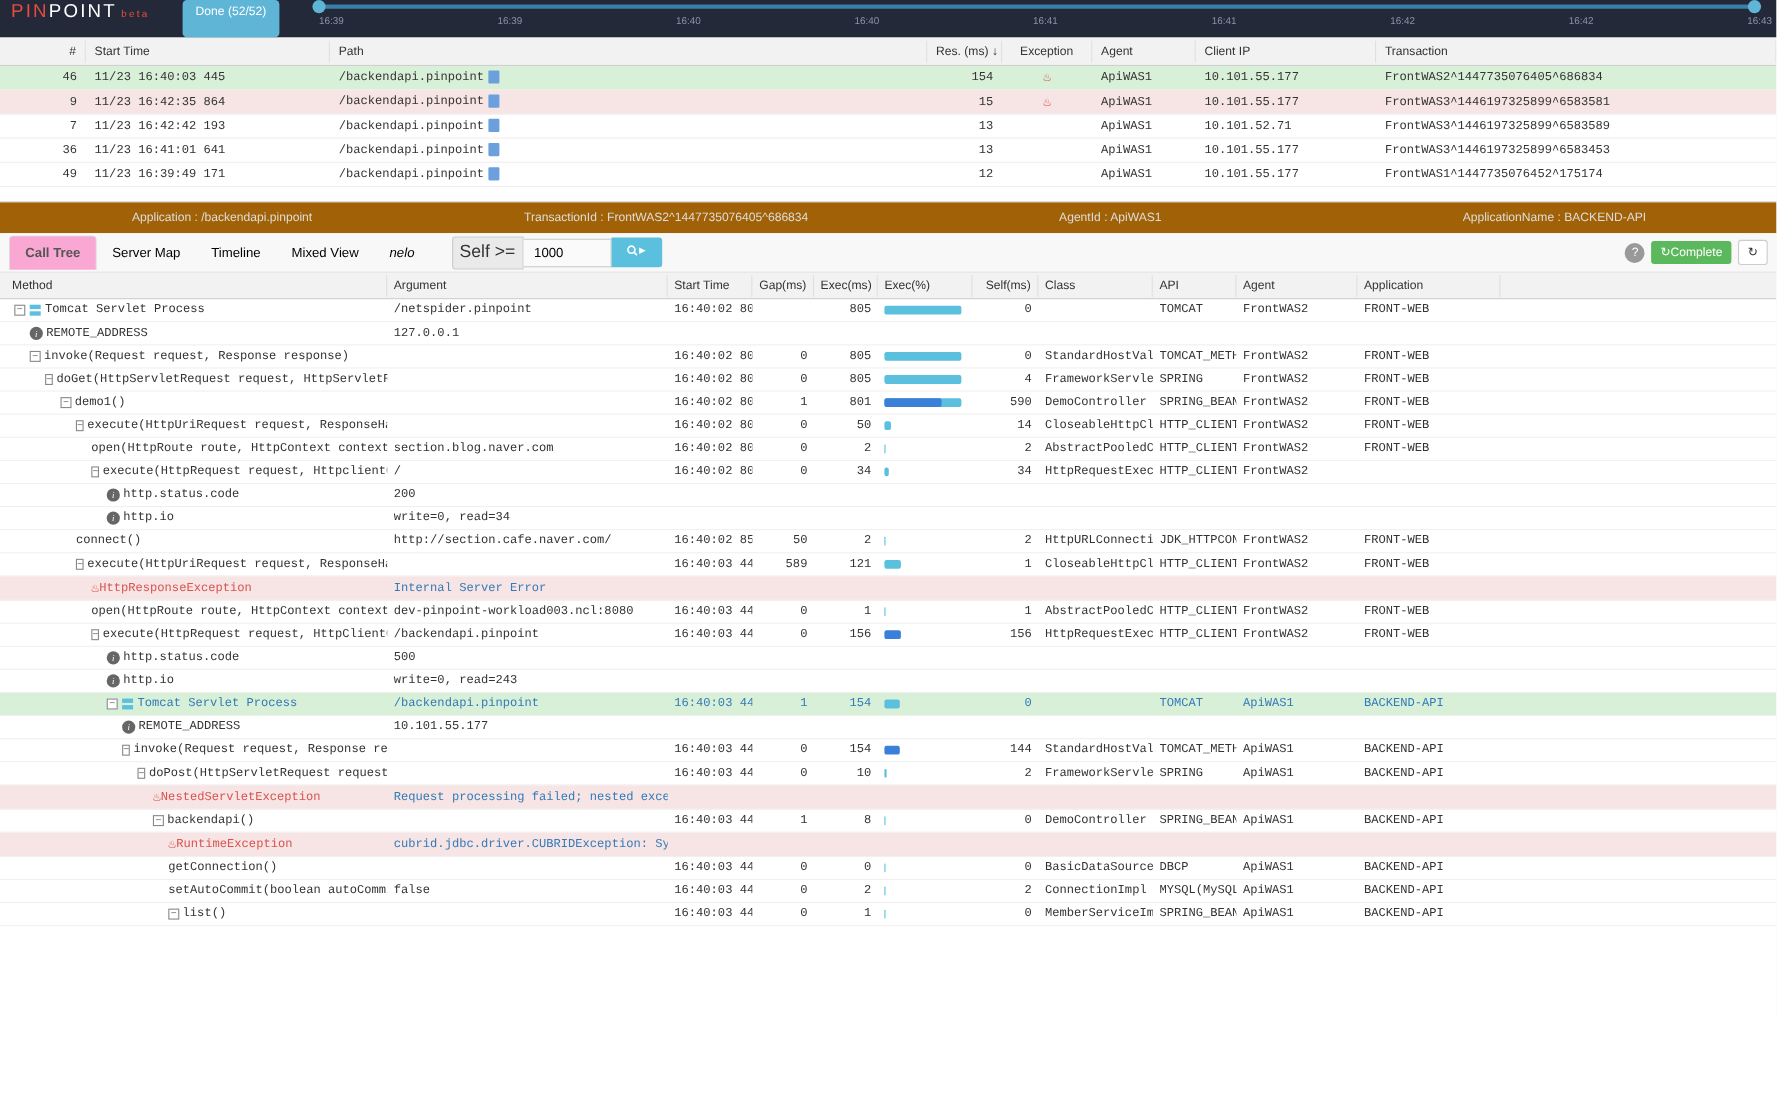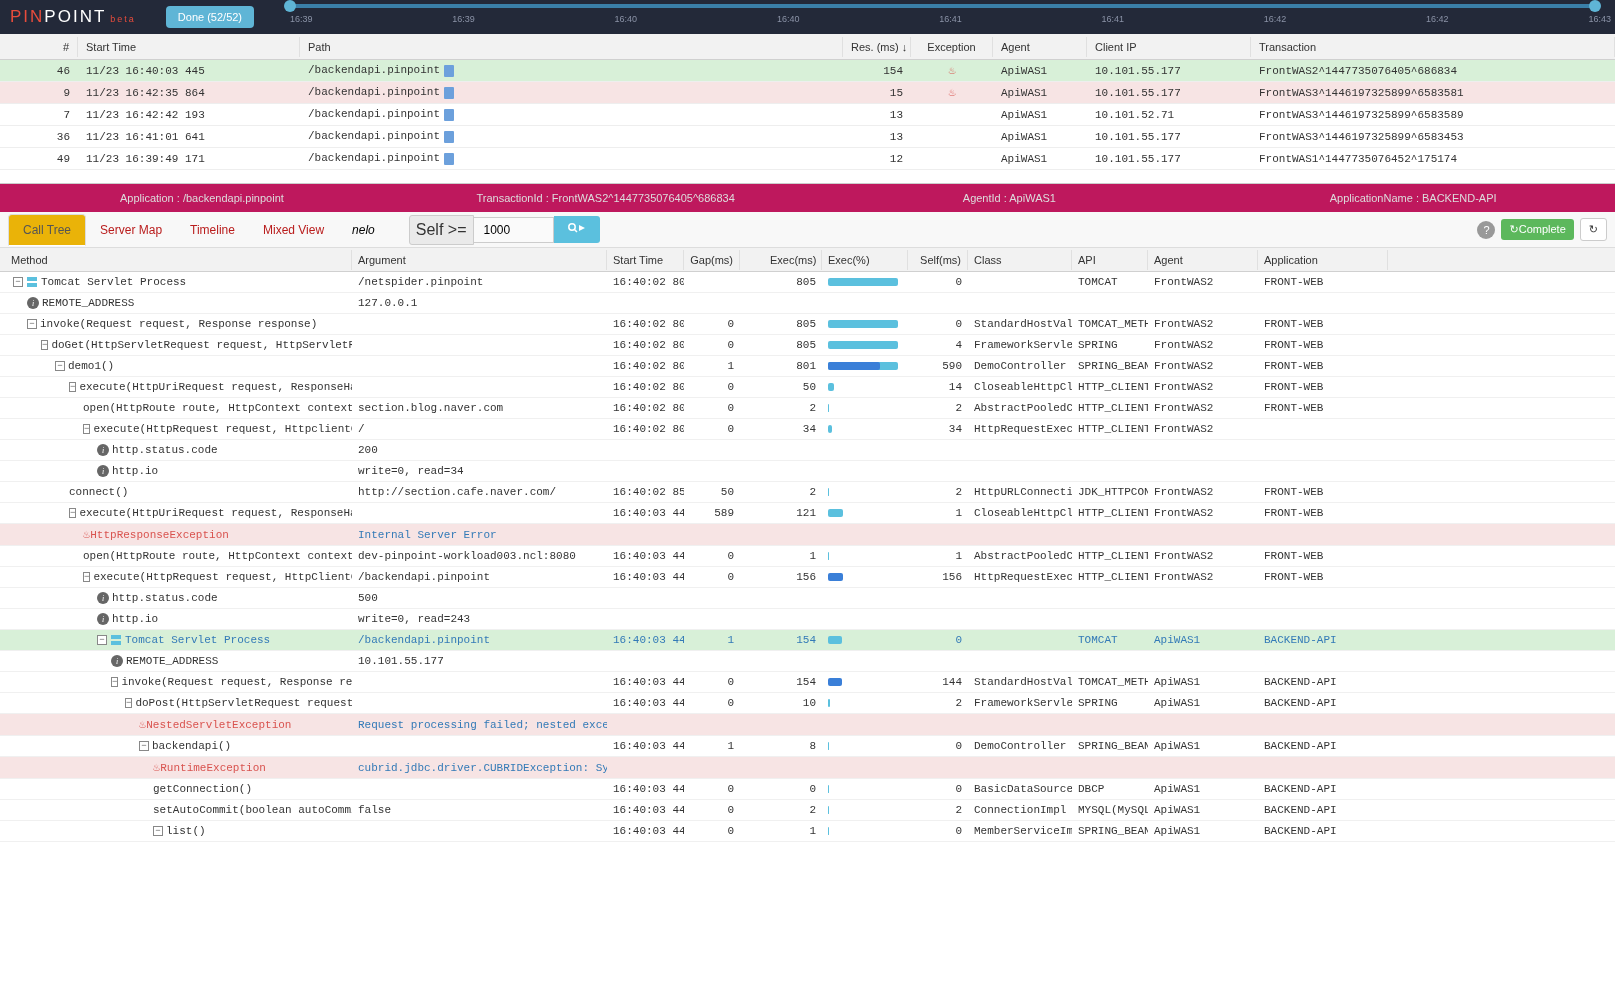--- a/index.html
+++ b/index.html
@@ -1,39 +1,39 @@
 <!DOCTYPE html>
 <html><head>
 <meta charset="utf-8">
 <style>
 * { box-sizing: border-box; margin: 0; padding: 0; }
 body { font-family: Arial, sans-serif; font-size: 11px; background: #f5f5f5; color: #333; overflow: hidden; }
-.header { background: #232939; height: 34px; display: flex; align-items: center; padding: 0 10px; position: relative; }
+.header { background: #232939; height: 34px; display: flex; padding: 0 10px; position: relative; }
 .logo { color: #fff; font-size: 17px; font-weight: 300; letter-spacing: 2px; }
 .logo .pin { color: #e74c3c; }
 .logo .beta { color: #e74c3c; font-size: 9px; margin-left: 4px; }
 .done-btn { background: #5fb5d6; color: #fff; padding: 5px 12px; border-radius: 4px; margin-left: 30px; font-size: 11px; cursor: pointer; }
 .timeline-bar { position: absolute; top: 4px; left: 290px; right: 20px; height: 4px; background: #3a7fa8; border-radius: 2px; }
 .timeline-bar::before { content: ''; position: absolute; left: -6px; top: -4px; width: 12px; height: 12px; background: #5fb5d6; border-radius: 50%; }
 .timeline-bar::after { content: ''; position: absolute; right: -6px; top: -4px; width: 12px; height: 12px; background: #5fb5d6; border-radius: 50%; }
 .timeline-labels { position: absolute; top: 14px; left: 290px; right: 4px; display: flex; justify-content: space-between; color: #8a92a6; font-size: 9px; }
 .upper-grid { height: 150px; overflow-y: auto; background: #fff; border-bottom: 1px solid #ccc; }
 .grid-header { display: flex; background: #f2f2f2; border-bottom: 1px solid #d0d0d0; height: 26px; align-items: center; font-size: 11px; color: #333; position: sticky; top: 0; }
 .ghcell { padding: 4px 8px; border-right: 1px solid #e0e0e0; overflow: hidden; white-space: nowrap; }
 .grid-row { display: flex; border-bottom: 1px solid #eee; height: 22px; align-items: center; font-family: 'Courier New', monospace; font-size: 11px; }
 .grid-row.green { background: #d8f0d8; }
 .grid-row.red { background: #f7e4e4; }
 .gcell { padding: 3px 8px; overflow: hidden; white-space: nowrap; }
 .doc-icon { display: inline-block; width: 10px; height: 12px; background: #6ca0dc; margin-left: 4px; vertical-align: middle; border-radius: 1px; }
 .flame-icon { color: #d9534f; font-size: 12px; }
-.info-bar { background: #be185d; color: #ddd; height: 28px; display: flex; align-items: center; font-size: 11px; }
+.info-bar { background: #a16207; color: #ddd; height: 28px; display: flex; align-items: center; font-size: 11px; }
 .info-item { flex: 1; text-align: center; }
 .tabs-bar { background: #f8f8f8; border-bottom: 1px solid #ddd; height: 36px; display: flex; align-items: center; padding: 0 8px; }
-.tab { padding: 8px 14px; font-size: 12px; color: #b91c1c; cursor: pointer; }
-.tab.active { border: 1px solid #ddd; border-bottom: 1px solid #fff; background: #eab308; border-radius: 4px 4px 0 0; color: #555; margin-bottom: -1px; }
+.tab { padding: 8px 14px; font-size: 12px; color: #000000; cursor: pointer; }
+.tab.active { border: 1px solid #ddd; border-bottom: 1px solid #fff; background: #f9a8d4; border-radius: 4px 4px 0 0; color: #555; margin-bottom: -1px; font-weight: bold; }
 .tab.disabled { color: #000000; font-style: italic; }
 .self-filter { margin-left: 20px; display: flex; align-items: center; }
 .self-label { background: #eaeaea; border: 1px solid #ccc; padding: 5px 6px; border-radius: 3px 0 0 3px; font-size: 16px; }
 .self-input { border: 1px solid #ccc; border-left: none; padding: 5px 10px; width: 80px; font-size: 12px; background: #fafafa; }
 .self-btn { background: #5bc0de; border: none; color: #fff; padding: 6px 14px; border-radius: 0 3px 3px 0; cursor: pointer; }
 .right-actions { margin-left: auto; display: flex; align-items: center; gap: 6px; }
 .help-icon { width: 18px; height: 18px; border-radius: 50%; background: #999; color: #fff; display: flex; align-items: center; justify-content: center; font-size: 11px; cursor: pointer; }
 .complete-btn { background: #5cb85c; color: #fff; padding: 4px 8px; border-radius: 3px; font-size: 11px; cursor: pointer; }
 .refresh-btn { border: 1px solid #ccc; padding: 4px 8px; border-radius: 3px; background: #fff; cursor: pointer; }
 .tree-grid { overflow: auto; background: #fff; height: calc(100vh - 248px); }
@@ -58,21 +58,21 @@
 .c-path { flex: 1; min-width: 100px; }
 .c-res { width: 68px; text-align: right; flex: none; }
 .c-exc { width: 82px; text-align: center; flex: none; }
 .c-agent { width: 94px; flex: none; }
 .c-ip { width: 164px; flex: none; }
 .c-trans { width: 364px; flex: none; }
 .t-method { width: 347px; flex: none; display: flex; align-items: center; }
 .t-arg { width: 255px; flex: none; }
 .t-start { width: 77px; flex: none; }
 .t-gap { width: 56px; text-align: right; flex: none; }
-.t-exec { width: 58px; text-align: right; flex: none; margin-left: 24px; }
+.t-exec { width: 58px; text-align: right; flex: none; }
 .t-execp { width: 86px; flex: none; }
 .t-self { width: 60px; text-align: right; flex: none; }
 .t-class { width: 104px; flex: none; }
 .t-api { width: 76px; flex: none; }
 .t-agent { width: 110px; flex: none; }
 .t-app { width: 130px; flex: none; }
 .info-circle { display: inline-flex; width: 12px; height: 12px; background: #666; color: #fff; border-radius: 50%; align-items: center; justify-content: center; font-size: 8px; font-family: serif; font-style: italic; margin-right: 3px; }
 </style>
 </head>
 <body>

